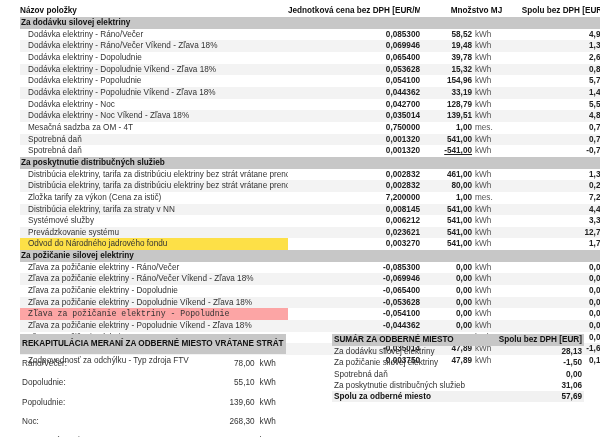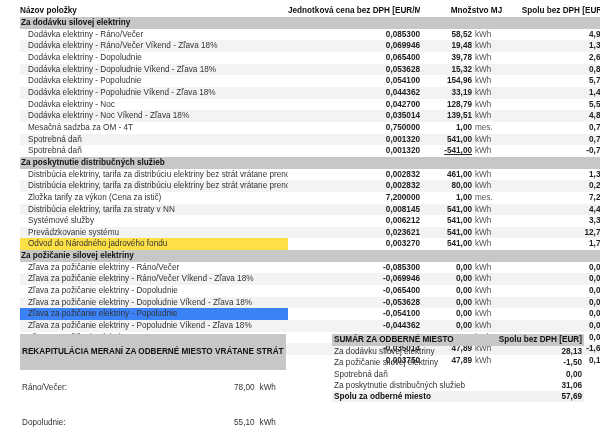--- a/index.html
+++ b/index.html
@@ -19,21 +19,21 @@
   tr.group td { background:#c7c7c7; font-weight:bold; color:#111; }
   tr.group td.gname { padding-left:1px; }
   tr.row td.name { padding-left:8px; color:#333; }
   tr.row:nth-child(even) td { background:#f3f3f3; }
   td.num { text-align:right; font-weight:bold; color:#222; }
   td.unit { padding-left:3px !important; color:#555; font-weight:normal; }
   td.price { text-align:right; font-weight:bold; padding-right:0; }
   td.total { text-align:right; font-weight:bold; }
 
   .recap { position:absolute; left:20px; top:334px; width:255px; border-collapse:collapse; }
-  .recap td { height:11.3px; line-height:11.3px; padding:12px 2px; white-space:nowrap; color:#333; }
+  .recap td { height:11.3px; line-height:11.3px; padding:4px 2px; white-space:nowrap; color:#333; }
   .recap tr.hdr td { background:#c7c7c7; font-weight:bold; color:#111; height:12px; }
   .recap td.v { text-align:right; width:60px; }
   .recap td.u { width:24px; padding-left:3px; }
   .recap tr.sum td { background:#f1f1f1; font-weight:bold; color:#111; }
 
   .summary { position:absolute; left:332px; top:334px; width:252px; border-collapse:collapse; }
   .summary td { height:11.3px; line-height:11.3px; padding:0 2px; white-space:nowrap; color:#333; }
   .summary tr.hdr td { background:#c7c7c7; font-weight:bold; color:#111; height:12px; }
   .summary td.v { text-align:right; font-weight:bold; color:#222; }
   .summary tr.sum td { background:#f1f1f1; font-weight:bold; color:#111; }
@@ -216,21 +216,21 @@
           <td class="total" style="background: rgb(255, 255, 255);">0,00</td>
         </tr>
         <tr class="row">
           <td class="name" style="background: rgb(243, 243, 243);">Zľava za požičanie elektriny - Dopoludnie Víkend  - Zľava 18%</td>
           <td class="price" style="background: rgb(243, 243, 243);">-0,053628</td>
           <td class="num" style="background: rgb(243, 243, 243);">0,00</td>
           <td class="unit" style="background: rgb(243, 243, 243);">kWh</td>
           <td class="total" style="background: rgb(243, 243, 243);">0,00</td>
         </tr>
         <tr class="row">
-          <td class="name" style="background: #3b82f6;">Zľava za požičanie elektriny - Popoludnie</td>
+          <td class="name" style="background: #fca5a5; font-family: Liberation Mono, monospace;">Zľava za požičanie elektriny - Popoludnie</td>
           <td class="price" style="background: rgb(255, 255, 255);">-0,054100</td>
           <td class="num" style="background: rgb(255, 255, 255);">0,00</td>
           <td class="unit" style="background: rgb(255, 255, 255);">kWh</td>
           <td class="total" style="background: rgb(255, 255, 255);">0,00</td>
         </tr>
         <tr class="row">
           <td class="name" style="background: rgb(243, 243, 243);">Zľava za požičanie elektriny - Popoludnie Víkend  - Zľava 18%</td>
           <td class="price" style="background: rgb(243, 243, 243);">-0,044362</td>
           <td class="num" style="background: rgb(243, 243, 243);">0,00</td>
           <td class="unit" style="background: rgb(243, 243, 243);">kWh</td>
@@ -269,20 +269,25 @@
   </tbody>
     <tbody id="recap-body">
       <tr>
         <td>Ráno/Večer:</td>
         <td class="v">78,00</td>
         <td class="u">kWh</td>
       </tr>
       <tr>
         <td>Dopoludnie:</td>
         <td class="v">55,10</td>
+        <td class="u">kWh</td>
+      </tr>
+      <tr>
+        <td>Popoludnie:</td>
+        <td class="v">139,60</td>
         <td class="u">kWh</td>
       </tr>
       <tr>
         <td>Noc:</td>
         <td class="v">268,30</td>
         <td class="u">kWh</td>
       </tr>
       <tr>
         <td>Namerané maximum:</td>
         <td class="v">9,25</td>

